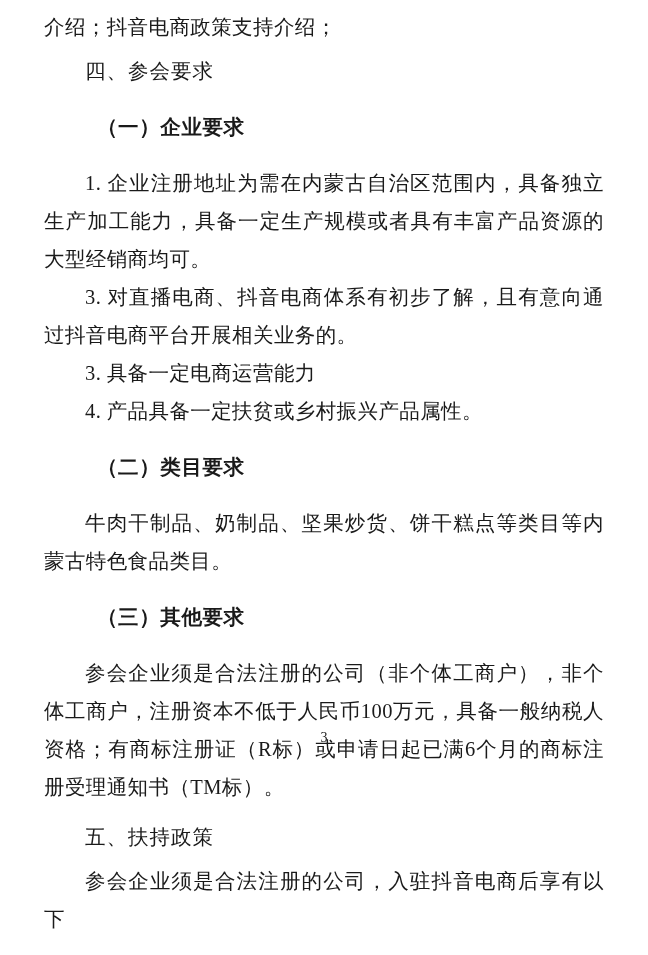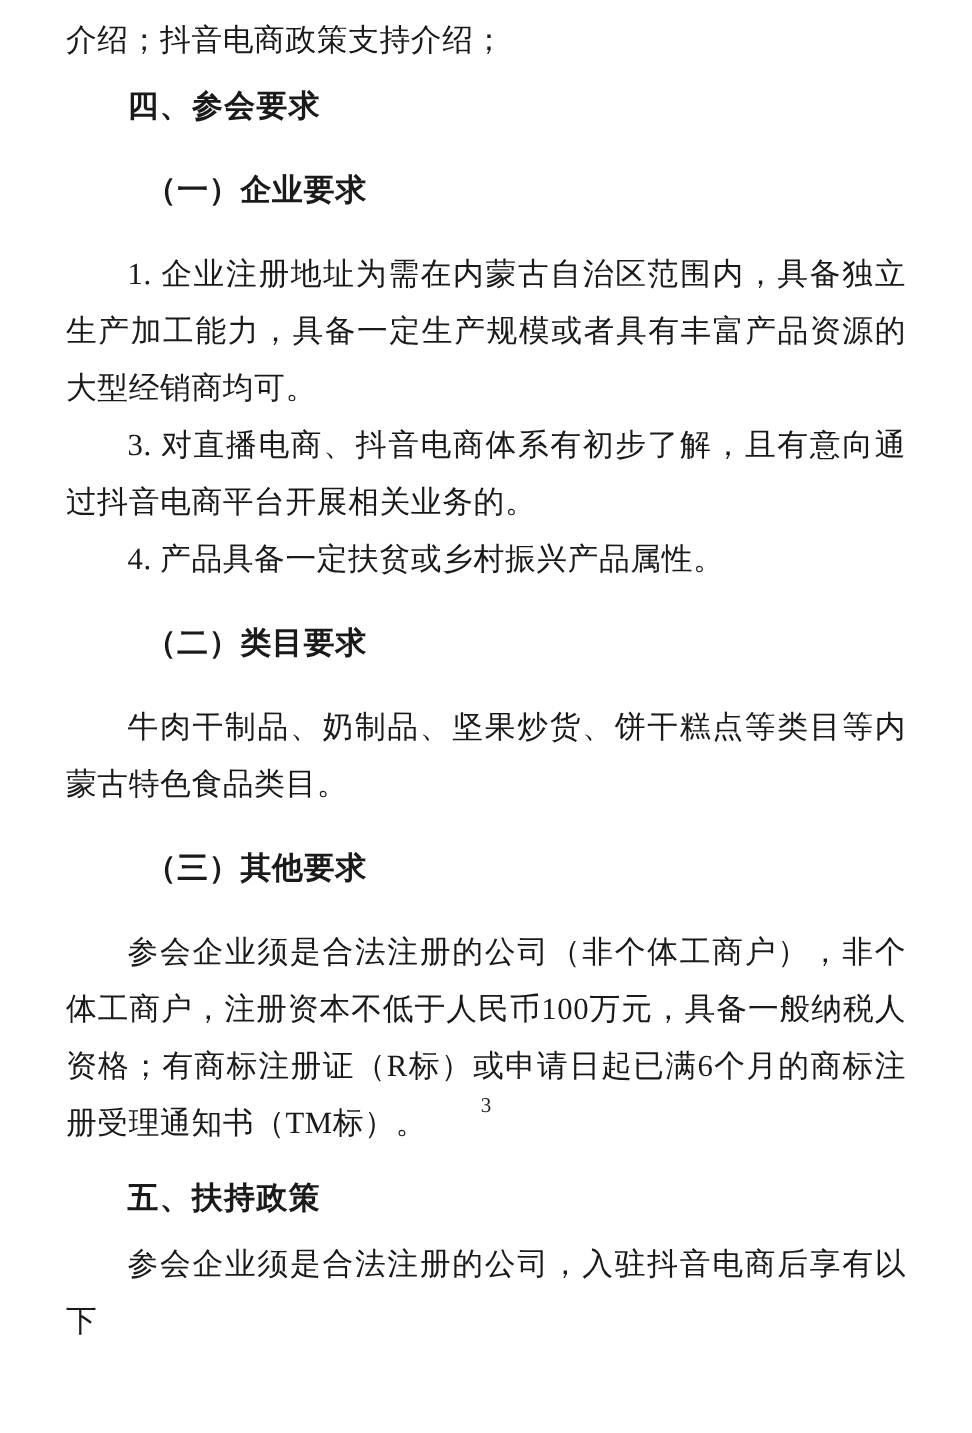--- a/index.html
+++ b/index.html
@@ -29,21 +29,21 @@
     text-justify: inter-ideograph;
     margin: 0;
     letter-spacing: 0.4px;
   }
   .indent {
     text-indent: 2em;
   }
   .heading {
     font-size: 20.5px;
     line-height: 38px;
-    font-weight: bold;
+    font-weight: normal;
     margin: 0;
     text-indent: 2em;
     letter-spacing: 1px;
   }
   .subheading {
     font-size: 20.5px;
     line-height: 38px;
     font-weight: bold;
     margin: 12px;
     text-indent: 2em;
@@ -77,20 +77,21 @@
   <div class="gap-sm"></div>
 
   <h3 class="subheading">（一）企业要求</h3>
 
   <div class="gap-sm"></div>
 
   <p class="para indent">1. 企业注册地址为需在内蒙古自治区范围内，具备独立生产加工能力，具备一定生产规模或者具有丰富产品资源的大型经销商均可。</p>
 
   <p class="para indent">3. 对直播电商、抖音电商体系有初步了解，且有意向通过抖音电商平台开展相关业务的。</p>
 
+  <p class="para indent">3. 具备一定电商运营能力</p>
 
   <p class="para indent">4. 产品具备一定扶贫或乡村振兴产品属性。</p>
 
   <div class="gap-sm"></div>
 
   <h3 class="subheading">（二）类目要求</h3>
 
   <div class="gap-sm"></div>
 
   <p class="para indent">牛肉干制品、奶制品、坚果炒货、饼干糕点等类目等内蒙古特色食品类目。</p>

